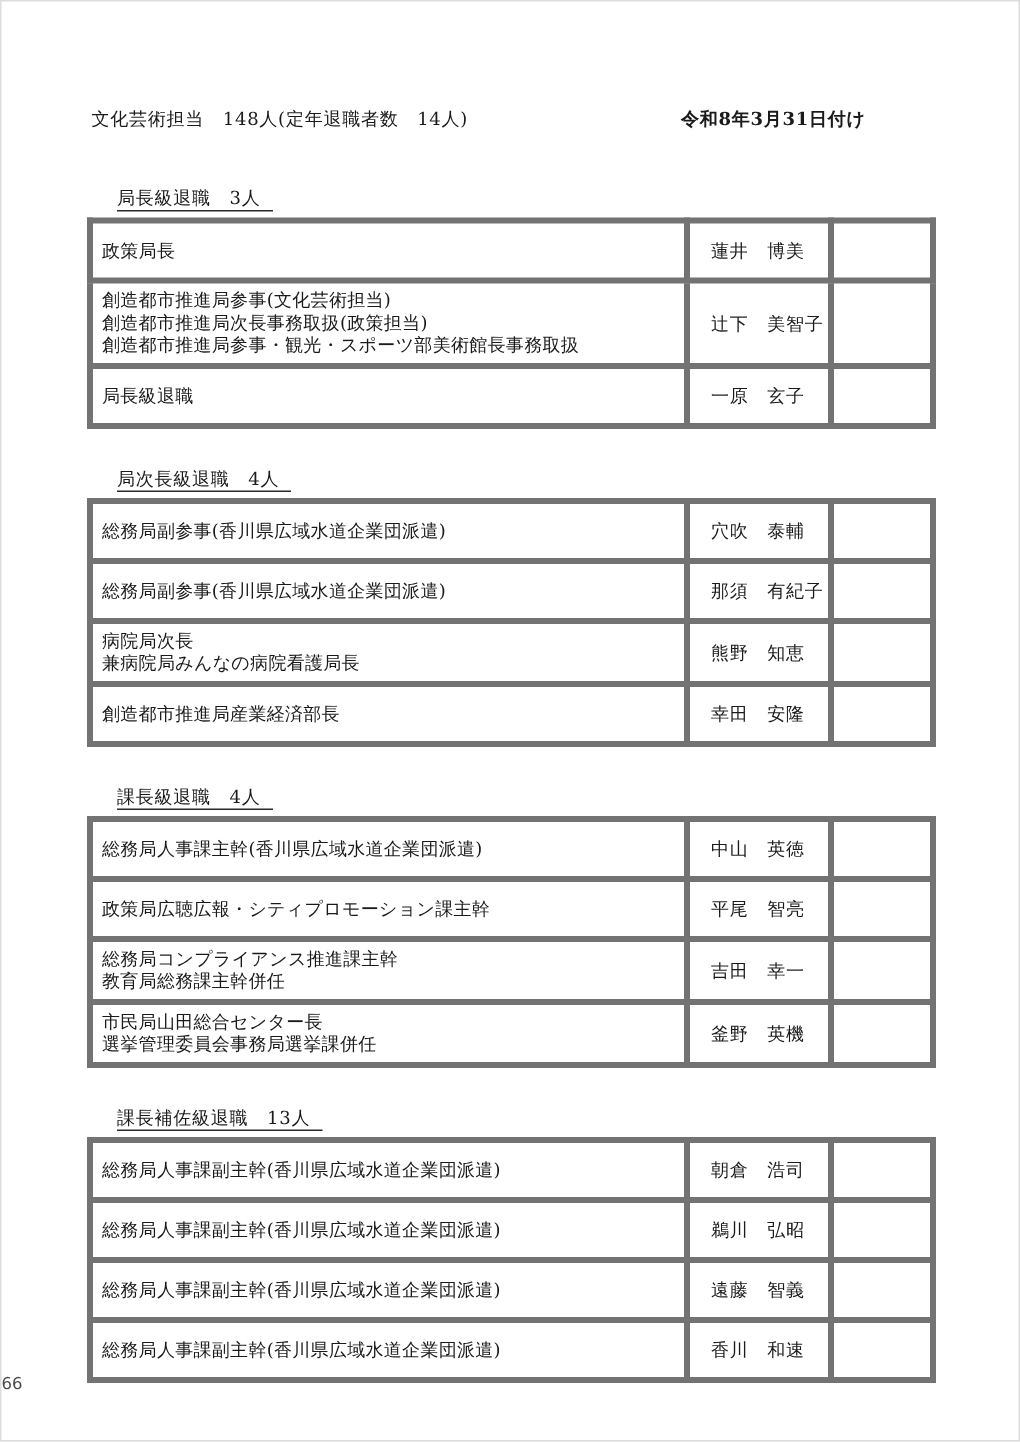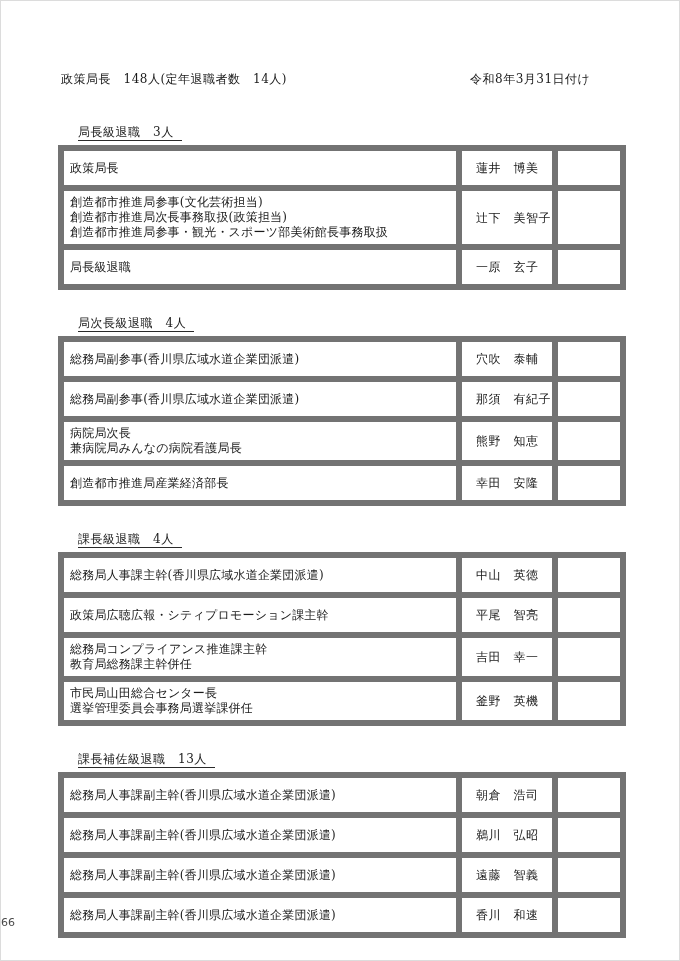--- a/index.html
+++ b/index.html
@@ -28,44 +28,45 @@
     white-space: nowrap;
   }
   .doc-header .total {
     position: absolute;
     left: 3px;
     top: 0;
     letter-spacing: 0.5px;
   }
   .doc-header .date {
     position: absolute;
-    left: 412px;
+    left: 396px;
     top: 0;
     letter-spacing: 0.5px;
+    font-weight: bold;
   }
   .retire-section {
     margin-bottom: 26px;
   }
   .section-title {
     display: inline-block;
     margin-left: 20px;
     padding: 0 8px 1px 0;
     border-bottom: 1px solid #2a2a2a;
     line-height: 14px;
     margin-bottom: 4px;
     letter-spacing: 0.5px;
   }
   table.retire-table {
     border-collapse: collapse;
     table-layout: fixed;
     width: 562px;
     border: 2px solid #1a1a1a;
   }
   table.retire-table td {
-    border: 6px solid #737373;
+    border: 4px solid #737373;
     vertical-align: middle;
     box-sizing: border-box;
     margin-left: 24px;
   }
   td.col-position {
     width: 398px;
     height: 40px;
     padding: 4px 6px 4px 6px;
   }
   td.col-name {
@@ -92,21 +93,21 @@
     color: #4a4a4a;
     font-family: "DejaVu Sans", "Liberation Sans", sans-serif;
   }
 </style>
 </head>
 <body>
 
 <div class="page">
 
   <div class="doc-header">
-    <span class="total">政策局長　148人(定年退職者数　14人)</span>
+    <span class="total">文化芸術担当　148人(定年退職者数　14人)</span>
     <span class="date">令和8年3月31日付け</span>
   </div>
 
   <div id="sections">
   <section class="retire-section">
     <div class="section-title">局長級退職　3人</div>
     <table class="retire-table">
       <tbody>
   <tr>
     <td class="col-position">

